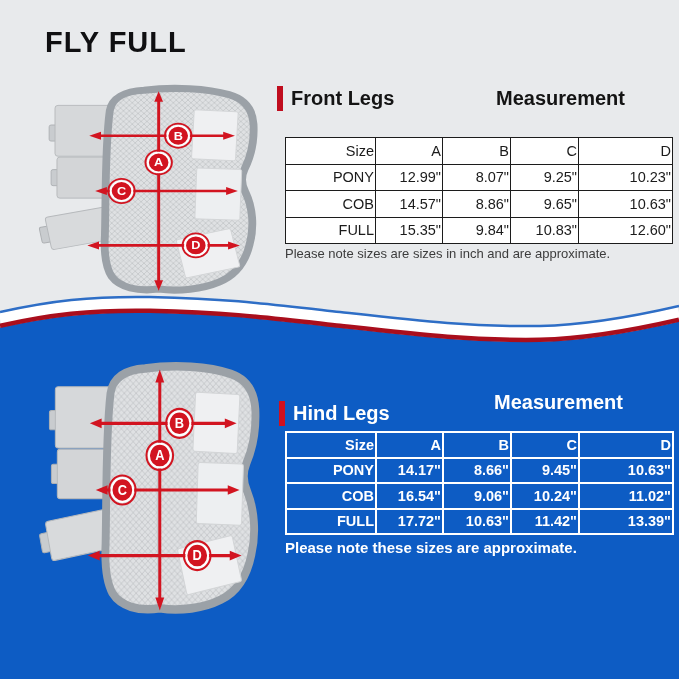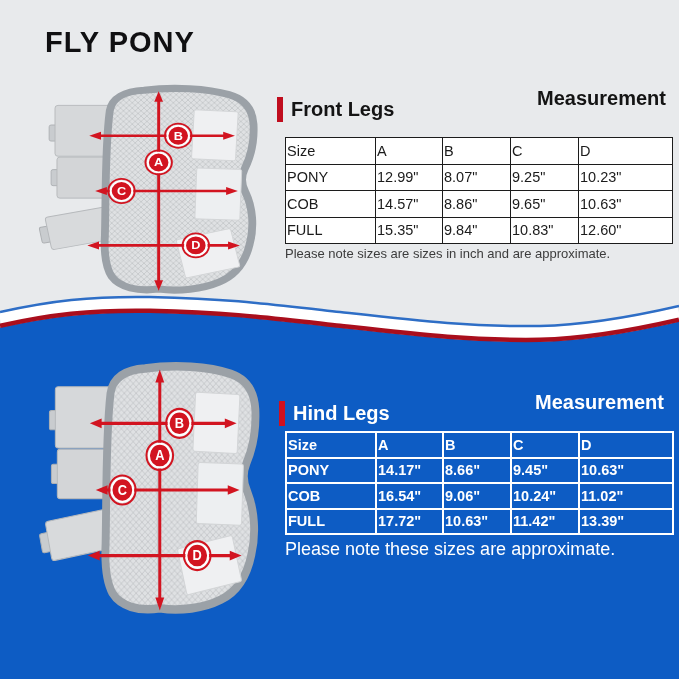--- a/index.html
+++ b/index.html
@@ -11,42 +11,42 @@
     position:absolute;left:45px;top:26px;font-size:29px;font-weight:bold;
     color:#101012;letter-spacing:1px;white-space:nowrap;
   }
   .blue-block{position:absolute;left:0;top:350px;width:679px;height:329px;background:#0d5cc4;}
   .wave-svg{position:absolute;left:0;top:283px;width:679px;height:77px;}
   .boot-front{position:absolute;left:12px;top:84px;width:264px;height:214px;}
   .boot-hind{position:absolute;left:12px;top:361px;width:266px;height:258px;}
   .section-heading{position:absolute;display:flex;align-items:center;white-space:nowrap;}
   .accent-bar{width:6px;height:25px;margin-right:8px;}
   .heading-text{font-size:20px;font-weight:bold;line-height:26px;}
-  .front-heading{left:277px;top:96px;}
+  .front-heading{left:277px;top:85px;}
   .front-heading .heading-text{color:#141414;}
   .hind-heading{left:279px;top:400px;}
   .hind-heading .heading-text{color:#ffffff;}
-  .measure-label{position:absolute;font-size:20px;font-weight:bold;white-space:nowrap;margin-left:41px;}
+  .measure-label{position:absolute;font-size:20px;font-weight:bold;white-space:nowrap;}
   .front-measure{left:496px;top:87px;color:#141414;}
   .hind-measure{left:494px;top:391px;color:#ffffff;}
   table.size-table{position:absolute;border-collapse:collapse;table-layout:fixed;width:387px;}
-  table.size-table td{text-align:left;vertical-align:middle;overflow:hidden;white-space:nowrap;margin-top:20px;}
+  table.size-table td{text-align:right;vertical-align:middle;overflow:hidden;white-space:nowrap;margin-top:20px;}
   .front-table{left:285px;top:137px;}
   .front-table td{
     border:1.5px solid #1c1c1c;background:#ffffff;color:#1b1b1b;
     font-size:14.5px;height:23.5px;
   }
   .hind-table{left:285px;top:431px;}
   .hind-table td{
     border:2px solid #ffffff;background:transparent;color:#ffffff;
     font-size:14.5px;font-weight:bold;height:21.5px;
   }
   .note{position:absolute;white-space:nowrap;}
   .front-note{left:285px;top:246px;font-size:13px;color:#3c3c3c;}
-  .hind-note{left:285px;top:539px;font-size:18px;font-weight:normal;color:#ffffff;}
+  .hind-note{left:285px;top:539px;font-size:15px;font-weight:bold;color:#ffffff;}
   .defs-holder{position:absolute;width:0;height:0;}
 </style>
 </head>
 <body>
 
 <div class="canvas">
 
   <svg class="defs-holder" aria-hidden="true">
     <defs>
       <pattern id="mesh" width="6" height="6" patternUnits="userSpaceOnUse">
@@ -110,21 +110,21 @@
 
   <div class="blue-block"></div>
 
   <svg class="wave-svg" viewBox="0 0 679 77" preserveAspectRatio="none">
     <path d="M0,29 C50,18 90,13 150,14 C230,16 260,20 340,29 C420,38 470,44 540,43 C590,42 640,32 679,23 L679,80 L0,80 Z" transform="translate(0,15.5)" fill="#0d5cc4"></path>
     <path d="M0,29 C50,18 90,13 150,14 C230,16 260,20 340,29 C420,38 470,44 540,43 C590,42 640,32 679,23" transform="translate(0,7)" fill="none" stroke="#ffffff" stroke-width="12"></path>
     <path d="M0,29 C50,18 90,13 150,14 C230,16 260,20 340,29 C420,38 470,44 540,43 C590,42 640,32 679,23" transform="translate(0,13.8)" fill="none" stroke="#a90e1c" stroke-width="4.5"></path>
     <path d="M0,29 C50,18 90,13 150,14 C230,16 260,20 340,29 C420,38 470,44 540,43 C590,42 640,32 679,23" fill="none" stroke="#2e6ec6" stroke-width="2.5"></path>
   </svg>
 
-  <div class="title">FLY PONY</div>
+  <div class="title">FLY FULL</div>
 
   <svg class="boot-front" viewBox="0 0 270 240" preserveAspectRatio="none">
     <use href="#boot"></use>
   </svg>
 
   <div class="section-heading front-heading">
     <span class="accent-bar" style="background:#c00d1e"></span>
     <span class="heading-text">Front Legs</span>
   </div>
   <div class="measure-label front-measure">Measurement</div>

